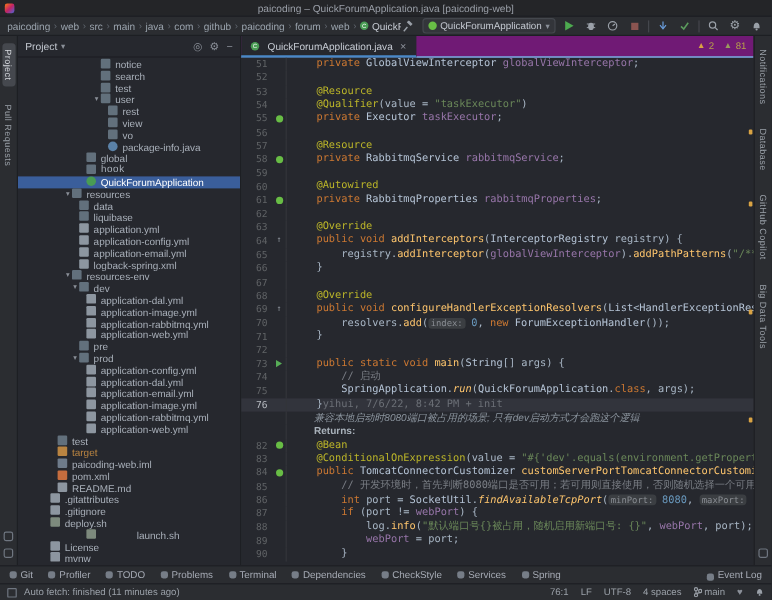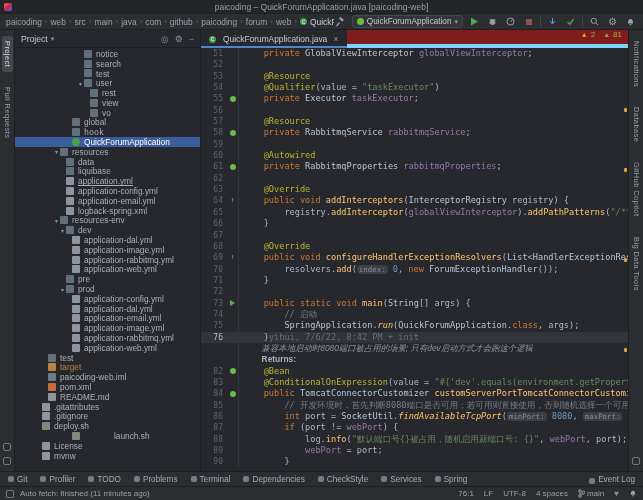--- a/index.html
+++ b/index.html
@@ -47,42 +47,42 @@
   .sqicon{width:8px;height:8px;border:1px solid #6f7680;border-radius:2px}
 
   
   #proj{width:186px;background:#26282e;border-right:1px solid #1d1f23;display:flex;
     flex-direction:column;flex:none;min-height:0}
   #projhead{height:18px;display:flex;align-items:center;padding:0 6px;font-size:8.6px;
     color:#c3c8d0;border-bottom:1px solid #1d1f23;flex:none}
   #projhead .dcar{margin-left:3px}
   #projhead .hicons{margin-left:auto;display:flex;gap:6px;color:#8a8f98;font-size:9px}
   #tree{flex:1;overflow:hidden;padding-top:1px;font-size:8.3px}
-  .trow{height:9.8px;display:flex;align-items:center;white-space:nowrap;color:#a9b0ba;cursor:default}
+  .trow{height:9.8px;display:flex;align-items:flex-start;white-space:nowrap;color:#a9b0ba;cursor:default}
   .trow.sel{background:#3a5e9b;color:#fff}
   .chev{width:7px;font-size:6px;color:#8a8f98;flex:none;text-align:center}
   .ico{width:8px;height:8px;border-radius:1px;margin-right:4px;flex:none;background:#62707c}
   .i-folder{background:#62707c}
   .i-target{background:#b98441}
   .i-class{background:#499c54;border-radius:50%}
   .i-java{background:#5b82a8;border-radius:50%}
   .i-yml{background:#8d96a0}
   .i-xml{background:#8d96a0}
   .i-iml{background:#6e7b8a}
   .i-pom{background:#c66d3e}
   .i-md{background:#8d96a0}
   .i-git{background:#8d96a0}
   .i-sh{background:#7d8a7d}
   .i-txt{background:#8d96a0}
   .t-target{color:#b98441}
 
   
   #editor{flex:1;display:flex;flex-direction:column;min-width:0;background:#26282e}
-  #tabbar{height:18px;background:#7f1d1d;border-bottom:4px solid #7dd3fc;display:flex;
-    align-items:flex-start;flex:none;padding-right:6px}
+  #tabbar{height:18px;background:#701a75;border-bottom:1px solid #7dd3fc;display:flex;
+    align-items:center;flex:none;padding-right:6px}
   .tab{height:18px;display:flex;align-items:center;gap:4px;background:#26282e;padding:0 8px;
     font-size:8.4px;color:#c7ccd4;box-shadow:inset 0 -2px 0 #4a88c7;cursor:default}
   .tab .x{color:#8a8f98;font-size:9px;margin-left:2px}
   .insp{margin-left:auto;display:flex;align-items:center;gap:3px;font-size:8px;color:#b6a14a}
   .insp .tri{color:#d9a343;font-size:7px}
   .insp .tri2{color:#9a9a5e;font-size:7px;margin-left:5px}
   #codewrap{flex:1;position:relative;overflow:hidden}
   #code{font-family:"DejaVu Sans Mono",monospace;font-size:8.6px}
   .cline{display:flex;height:11.35px;line-height:11.35px;white-space:nowrap}
   .cline.hl{background:#32343c}
@@ -300,20 +300,25 @@
           <div class="trow" style="padding-left: 68px;">
             <span class="chev"></span>
             <span class="ico i-folder"></span>
             <span class="tlabel t-folder">view</span>
           </div>
           <div class="trow" style="padding-left: 68px;">
             <span class="chev"></span>
             <span class="ico i-folder"></span>
             <span class="tlabel t-folder">vo</span>
           </div>
+          <div class="trow" style="padding-left: 68px;">
+            <span class="chev"></span>
+            <span class="ico i-java"></span>
+            <span class="tlabel t-java">package-info.java</span>
+          </div>
           <div class="trow" style="padding-left: 50px;">
             <span class="chev"></span>
             <span class="ico i-folder"></span>
             <span class="tlabel t-folder">global</span>
           </div>
           <div class="trow" style="padding-left: 50px; font-family: Liberation Mono, monospace;">
             <span class="chev"></span>
             <span class="ico i-folder"></span>
             <span class="tlabel t-folder">hook</span>
           </div>
@@ -330,21 +335,21 @@
           <div class="trow" style="padding-left: 44px;">
             <span class="chev"></span>
             <span class="ico i-folder"></span>
             <span class="tlabel t-folder">data</span>
           </div>
           <div class="trow" style="padding-left: 44px;">
             <span class="chev"></span>
             <span class="ico i-folder"></span>
             <span class="tlabel t-folder">liquibase</span>
           </div>
-          <div class="trow" style="padding-left: 44px; text-decoration: underline;">
+          <div class="trow" style="padding-left: 44px;">
             <span class="chev"></span>
             <span class="ico i-yml"></span>
             <span class="tlabel t-yml">application.yml</span>
           </div>
           <div class="trow" style="padding-left: 44px;">
             <span class="chev"></span>
             <span class="ico i-yml"></span>
             <span class="tlabel t-yml">application-config.yml</span>
           </div>
           <div class="trow" style="padding-left: 44px;">

